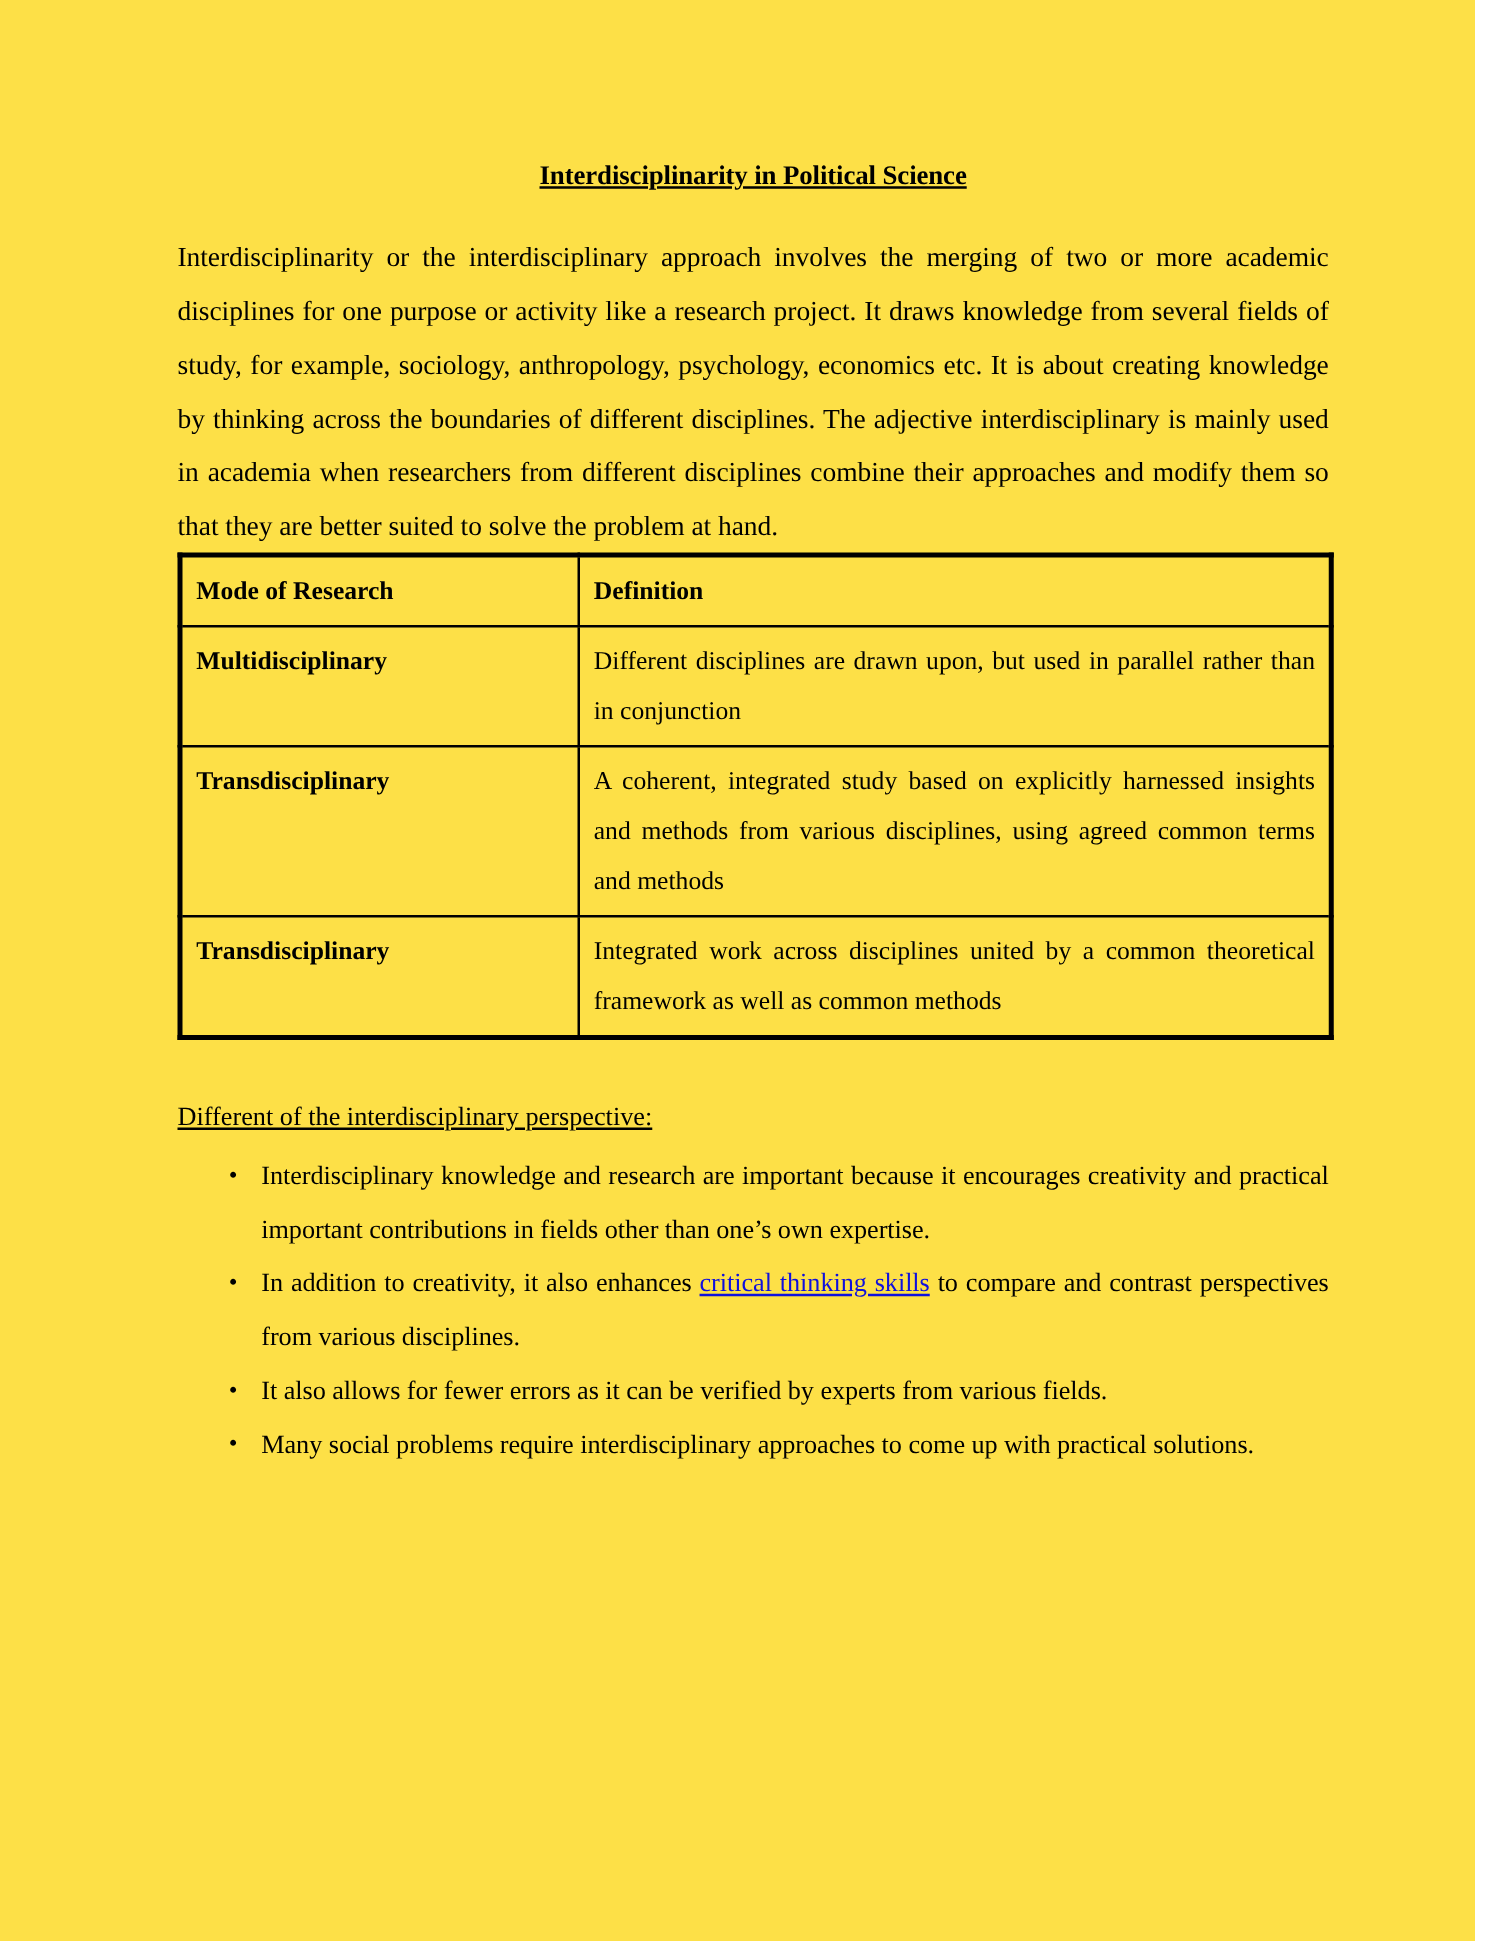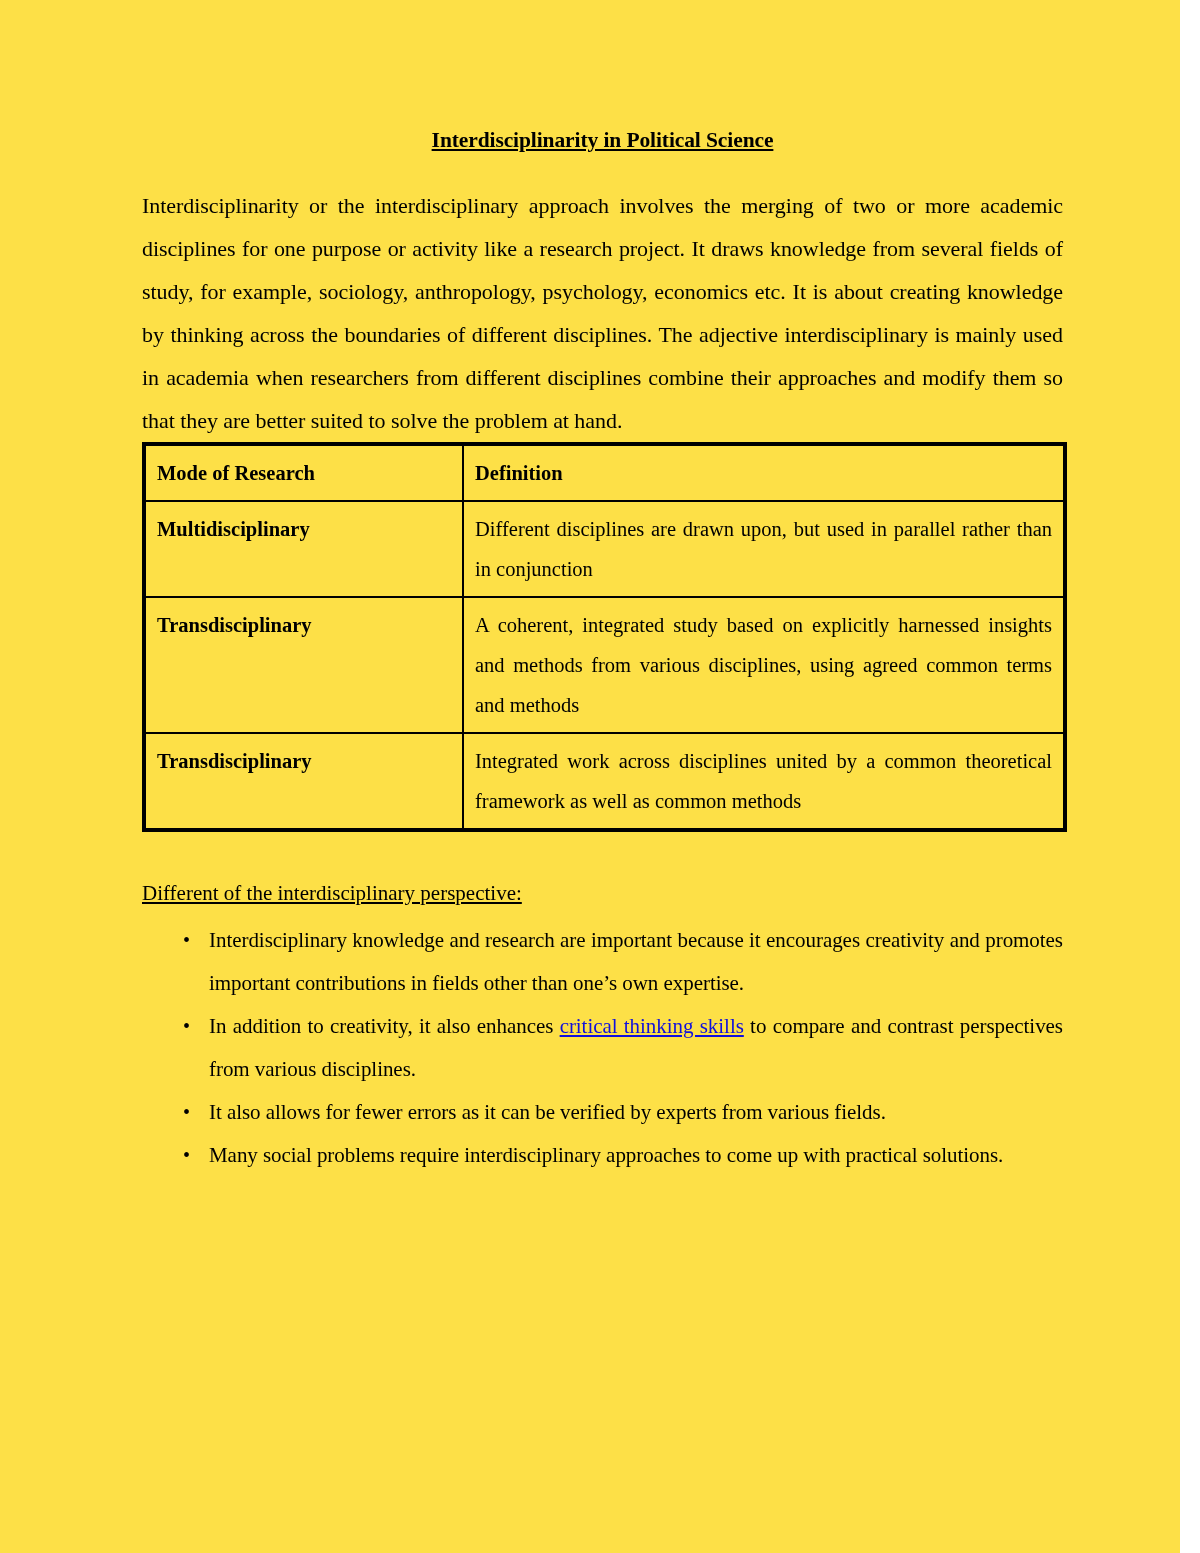--- a/index.html
+++ b/index.html
@@ -166,21 +166,21 @@
           <td class="col-mode">Transdisciplinary</td>
           <td class="col-def">Integrated work across disciplines united by a common theoretical framework as well as common methods</td>
         </tr>
       </tbody>
     </table>
 
     <div class="adv-heading">Different of the interdisciplinary perspective:</div>
 
     <ul class="adv-list">
       <li>
-        <span class="bullet">•</span><span>Interdisciplinary knowledge and research are important because it encourages creativity and promotes important contributions in fields other than one’s own expertise.</span>
+        <span class="bullet">•</span><span>Interdisciplinary knowledge and research are important because it encourages creativity and practical important contributions in fields other than one’s own expertise.</span>
       </li>
       <li>
         <span class="bullet">•</span><span>In addition to creativity, it also enhances </span><a class="inline-link" href="#">critical thinking skills</a><span> to compare and contrast perspectives from various disciplines.</span>
       </li>
       <li>
         <span class="bullet">•</span><span>It also allows for fewer errors as it can be verified by experts from various fields.</span>
       </li>
       <li>
         <span class="bullet">•</span><span>Many social problems require interdisciplinary approaches to come up with practical solutions.</span>
       </li>

